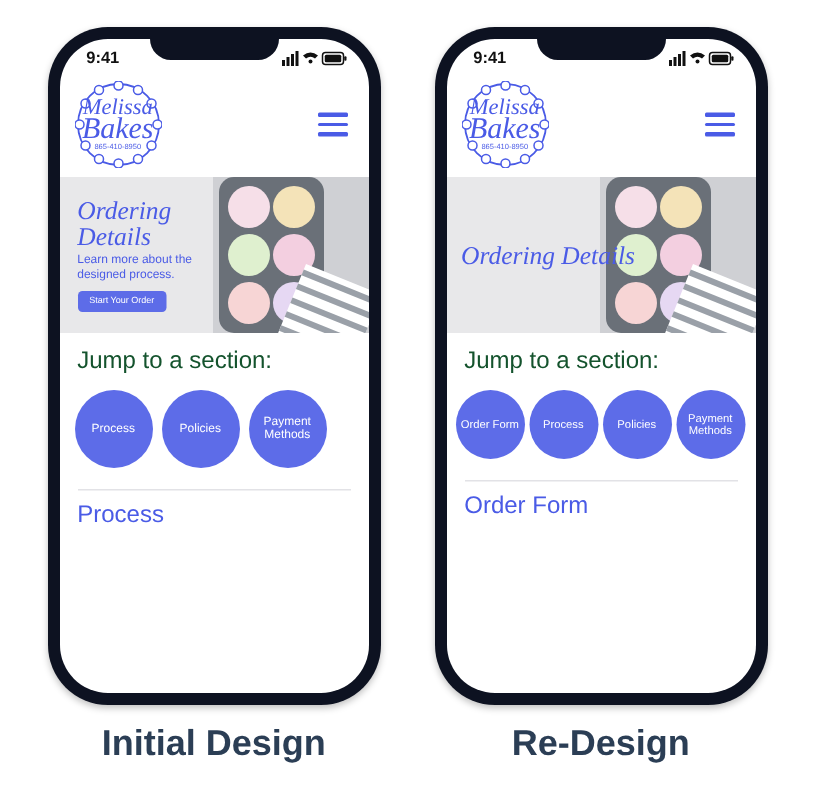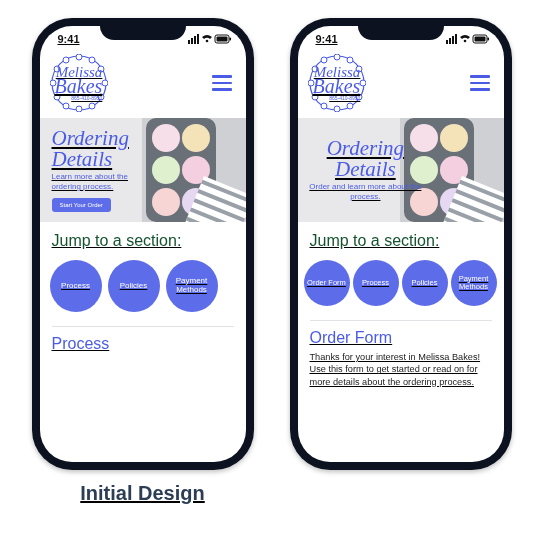--- a/index.html
+++ b/index.html
@@ -10,21 +10,20 @@
     display: flex;
     flex-direction: column;
     align-items: center;
     justify-content: flex-start;
     padding-top: 18px;
   }
   .phones {
     display: flex;
     gap: 36px;
     justify-content: center;
-    text-decoration: underline;
   }
   .phone-col {
     display: flex;
     flex-direction: column;
     align-items: center;
   }
   .phone {
     width: 222px;
     height: 452px;
     background: #0d1221;
@@ -74,21 +73,21 @@
     height: 58px;
     position: relative;
     display:flex;
     align-items:center;
     justify-content:center;
   }
   .logo svg { position:absolute; inset:0; }
   .logo-text {
     position: relative;
     z-index: 2;
-    text-align: right;
+    text-align: center;
     line-height: 0.85;
   }
   .logo-text .l1 {
     font-family: "Brush Script MT", cursive;
     font-style: italic;
     font-size: 15px;
     color: #4a5be6;
     display:block;
   }
   .logo-text .l2 {
@@ -126,21 +125,21 @@
   }
   .hero-content {
     position: relative;
     z-index: 2;
     padding-left: 12px;
     width: 58%;
   }
   .hero-title {
     font-family: "Brush Script MT", cursive;
     font-style: italic;
-    font-size: 21px;
+    font-size: 17px;
     color: #4a5be6;
     line-height: 1;
   }
   .hero-sub {
     font-size: 8px;
     color: #4a5be6;
     margin-top: 2px;
     line-height: 1.2;
   }
   .hero-btn {
@@ -197,21 +196,21 @@
     font-weight: 400;
   }
   .section-body {
     padding: 0 12px;
     font-size: 9.2px;
     color: #222;
     line-height: 1.35;
   }
   .caption {
     margin-top: 12px;
-    font-size: 20px;
+    font-size: 24px;
     font-weight: 700;
     color: #2b3e55;
   }
 </style>
 </head>
 <body>
 
 <svg width="0" height="0" style="position:absolute">
   <defs>
     <g id="cupcake-tray">
@@ -297,21 +296,21 @@
               <span></span>
           </div>
         </div>
 
         <div class="hero">
           <svg class="cupcakes" viewBox="0 0 110 116">
               <use href="#cupcake-tray"></use>
             </svg>
           <div class="hero-content">
             <div class="hero-title">Ordering Details</div>
-            <div class="hero-sub">Learn more about the ordering process.</div>
+            <div class="hero-sub">Learn more about the designed process.</div>
             <div class="hero-btn">Start Your Order</div>
           </div>
         </div>
 
         <div class="jump-title">Jump to a section:</div>
         <div class="chips three">
           <div class="chip">Process</div>
           <div class="chip">Policies</div>
           <div class="chip">Payment Methods</div>
         </div>
@@ -355,33 +354,32 @@
               <span></span>
           </div>
         </div>
 
         <div class="hero">
           <svg class="cupcakes" viewBox="0 0 110 116">
               <use href="#cupcake-tray"></use>
             </svg>
           <div class="hero-content" style="text-align:center; width:62%; padding-left:8px;">
             <div class="hero-title">Ordering Details</div>
-            <div class="hero-sub">Order and learn more about the  process.</div>
           </div>
         </div>
 
         <div class="jump-title">Jump to a section:</div>
         <div class="chips four tight">
           <div class="chip">Order Form</div>
           <div class="chip">Process</div>
           <div class="chip">Policies</div>
           <div class="chip">Payment Methods</div>
         </div>
 
         <div class="divider"></div>
         <div class="section-title">Order Form</div>
-        <div class="section-body">Thanks for your interest in Melissa Bakes! Use this form to get started or read on for more details about the ordering process.</div>
 
       </div>
     </div>
+    <div class="caption">Re-Design</div>
   </div>
 
 </div>
 
 </body></html>

